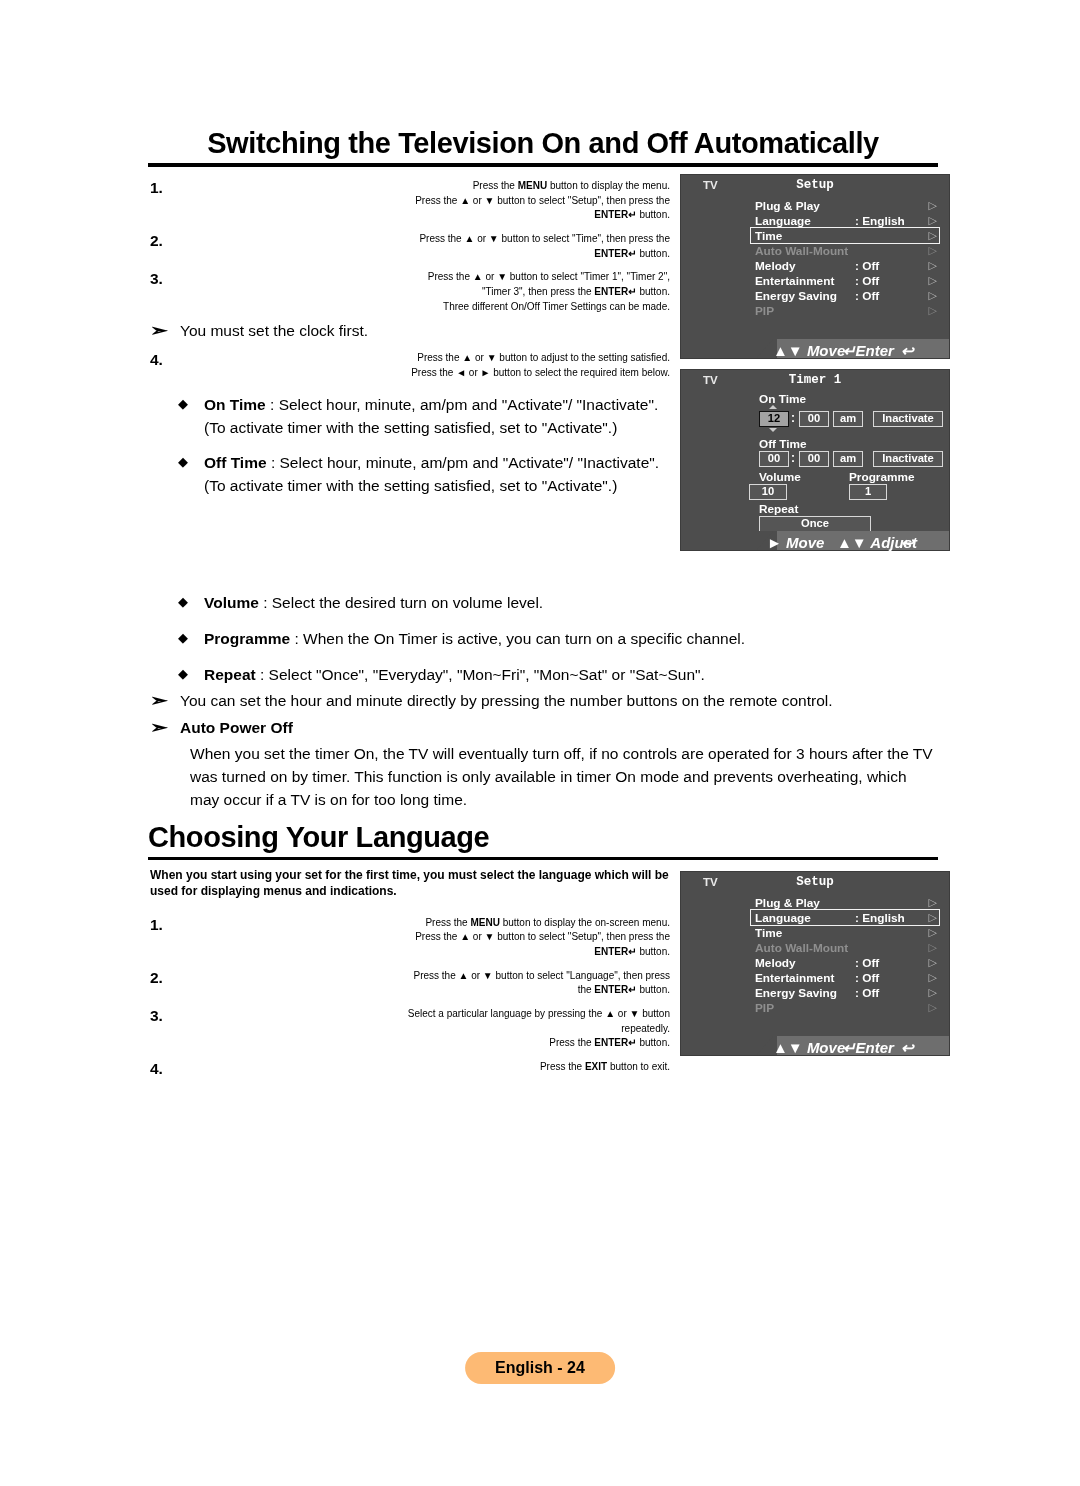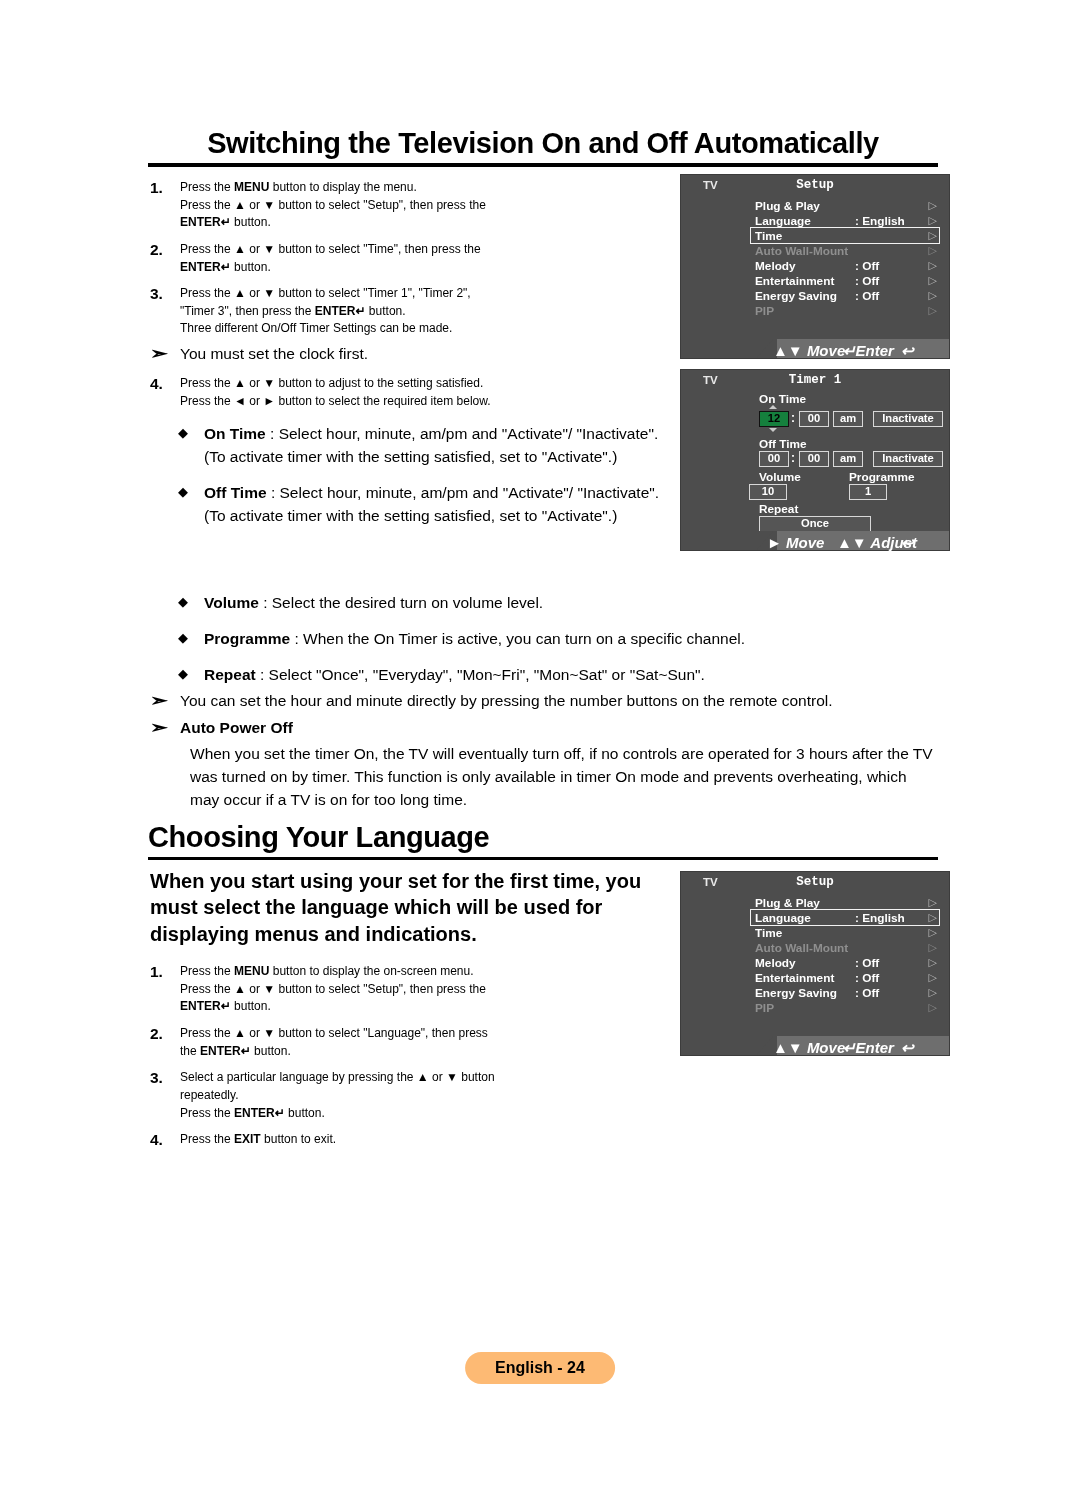--- a/index.html
+++ b/index.html
@@ -16,32 +16,32 @@
     padding:0 0 3px 0;line-height:1.05;
   }
   .sec-rule{height:4px;background:#000;margin-top:2px;}
   .sec-rule.thin{height:3px;}
 
   
   .txt{font-size:15.5px;line-height:1.47;}
   .b{font-weight:bold;}
   .step{display:flex;margin-top:9px;}
   .step-num{width:30px;flex:0 0 30px;font-weight:bold;font-size:15.5px;}
-  .step-body{flex:1 1 auto;font-size:12px;line-height:1.47;}
+  .step-body{flex:1 1 auto;font-size:10px;line-height:1.47;text-align:right;}
   .sub-line{display:block;}
 
   .note{display:flex;margin-top:5px;}
   .note-ic{width:30px;flex:0 0 30px;font-size:17px;line-height:1.35;
            font-weight:bold;transform:scaleX(1.25);transform-origin:left center;}
   .note-body{flex:1 1 auto;font-size:15.5px;line-height:1.47;}
   .bl{display:flex;margin-top:13px;}
   .bl-ic{width:26px;flex:0 0 26px;font-size:13px;line-height:1.6;padding-left:28px;}
   .bl-body{flex:1 1 auto;font-size:15.5px;line-height:1.47;}
 
-  .lead{font-size:20px;font-weight:bold;line-height:1.32;}
+  .lead{font-size:12px;font-weight:bold;line-height:1.32;}
 
   
   .osd{
     position:absolute;background:#4d4d4d;color:#fff;
     font-size:11.5px;box-shadow:0 0 0 1px #3c3c3c;
   }
   .osd-head{position:relative;height:22px;}
   .osd-src{position:absolute;left:22px;top:4px;font-size:11.5px;font-weight:bold;color:#e9e9e9;}
   .osd-title{position:absolute;left:0;right:0;top:3px;text-align:center;
              font-size:12.5px;font-weight:bold;color:#ffffff;font-family:Liberation Mono, monospace;}
@@ -60,21 +60,21 @@
                  border-right:10px solid transparent;}
   .osd-foot .tabcut{position:absolute;left:76px;top:0;width:0;height:0;
                     border-left:16px solid #4d4d4d;border-bottom:19px solid transparent;}
   .osd-foot .itm{position:absolute;top:3px;font-weight:bold;font-size:15px;color:#ffffff;font-style:italic;}
 
   
   .tm-lbl{position:absolute;font-weight:bold;font-size:11.8px;color:#fff;}
   .fld{position:absolute;border:1px solid #d8d8d8;background:#555555;
        color:#ffffff;font-weight:bold;font-size:11.2px;text-align:center;
        line-height:13px;height:14px;}
-  .fld.hot{background:#15803d;color:#000000;border:1.5px solid #111;}
+  .fld.hot{background:#a3a3a3;color:#000000;border:1.5px solid #111;}
   .colon{position:absolute;color:#fff;font-weight:bold;font-size:12px;}
   .caret{position:absolute;width:0;height:0;}
   .caret.up{border-left:4px solid transparent;border-right:4px solid transparent;
             border-bottom:4px solid #c9c9c9;}
   .caret.dn{border-left:4px solid transparent;border-right:4px solid transparent;
             border-top:4px solid #c9c9c9;}
 
   
   .pill{
     position:absolute;left:50%;transform:translateX(-50%);

